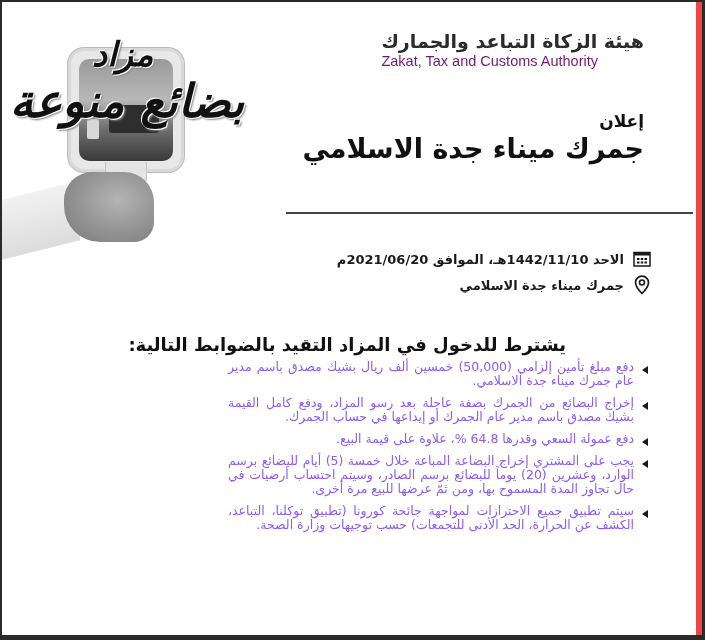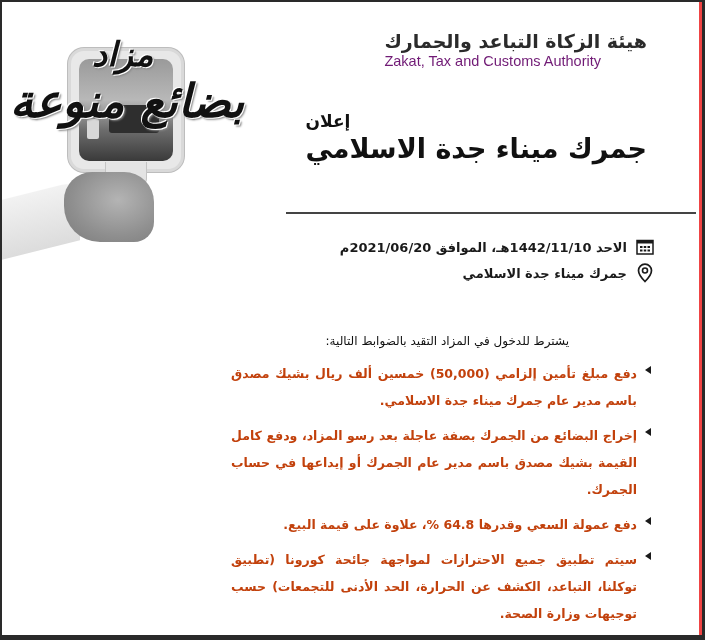--- a/index.html
+++ b/index.html
@@ -14,21 +14,21 @@
       overflow: hidden;
       font-family: "DejaVu Sans", sans-serif;
     }
     .frame {
       position: absolute;
       left: 2px;
       top: 2px;
       width: 700px;
       height: 633px;
       background: #ffffff;
-      border-right: 3px solid #ef4444;
+      border-right: 6px solid #ef4444;
       box-sizing: border-box;
     }
     
     .logo {
       position: absolute;
       right: 52px;
       top: 28px;
       text-align: left;
       direction: ltr;
     }
@@ -155,21 +155,21 @@
       direction: rtl;
       white-space: nowrap;
       letter-spacing: 1px;
     }
     
     .titles {
       position: absolute;
       right: 52px;
       top: 108px;
       direction: rtl;
-      text-align: left;
+      text-align: right;
     }
     .t-notice {
       font-size: 17px;
       font-weight: bold;
       color: #111;
       line-height: 22px;
     }
     .t-main {
       font-size: 27px;
       font-weight: bold;
@@ -187,21 +187,21 @@
       left: 284px;
       right: 3px;
       top: 210px;
       height: 0;
       border-top: 2px solid #444;
     }
     
     .info {
       position: absolute;
       right: 44px;
-      top: 232px;
+      top: 244px;
       direction: rtl;
       text-align: right;
     }
     .info-row {
       display: flex;
       align-items: center;
       gap: 8px;
       height: 26px;
     }
     .info-row .icon {
@@ -216,43 +216,43 @@
       font-weight: bold;
       color: #1a1a1a;
       white-space: nowrap;
     }
     
     .cond-heading {
       position: absolute;
       right: 130px;
       top: 332px;
       direction: rtl;
-      font-size: 12px;
-      font-weight: normal;
+      font-size: 18px;
+      font-weight: bold;
       color: #111;
       white-space: nowrap;
     }
     .conditions {
       position: absolute;
       right: 48px;
       top: 358px;
       width: 420px;
       direction: rtl;
       text-align: right;
       margin: 0;
       padding: 0;
       list-style: none;
     }
     .cond-item {
       position: relative;
       padding-right: 14px;
       font-size: 12.5px;
-      font-weight: bold;
-      color: #c2410c;
-      line-height: 27px;
+      font-weight: normal;
+      color: #8b5cf6;
+      line-height: 14px;
       margin-bottom: 8px;
       text-align: justify;
       text-align-last: right;
     }
     .bullet {
       position: absolute;
       right: 0;
       top: 6px;
       width: 0;
       height: 0;
@@ -325,18 +325,22 @@
     <li class="cond-item">
       <span class="bullet"></span>
       <span>إخراج البضائع من الجمرك بصفة عاجلة بعد رسو المزاد، ودفع كامل القيمة بشيك مصدق باسم مدير عام الجمرك أو إيداعها في حساب الجمرك.</span>
     </li>
     <li class="cond-item">
       <span class="bullet"></span>
       <span>دفع عمولة السعي وقدرها 64.8 %، علاوة على قيمة البيع.</span>
     </li>
     <li class="cond-item">
       <span class="bullet"></span>
+      <span>يجب على المشتري إخراج البضاعة المباعة خلال خمسة (5) أيام للبضائع برسم الوارد، وعشرين (20) يوماً للبضائع برسم الصادر، وسيتم احتساب أرضيات في حال تجاوز المدة المسموح بها، ومن ثمّ عرضها للبيع مرة أخرى.</span>
+    </li>
+    <li class="cond-item">
+      <span class="bullet"></span>
       <span>سيتم تطبيق جميع الاحترازات لمواجهة جائحة كورونا (تطبيق توكلنا، التباعد، الكشف عن الحرارة، الحد الأدنى للتجمعات) حسب توجيهات وزارة الصحة.</span>
     </li>
 
   </ul>
 
 </div>
 
 </body></html>

